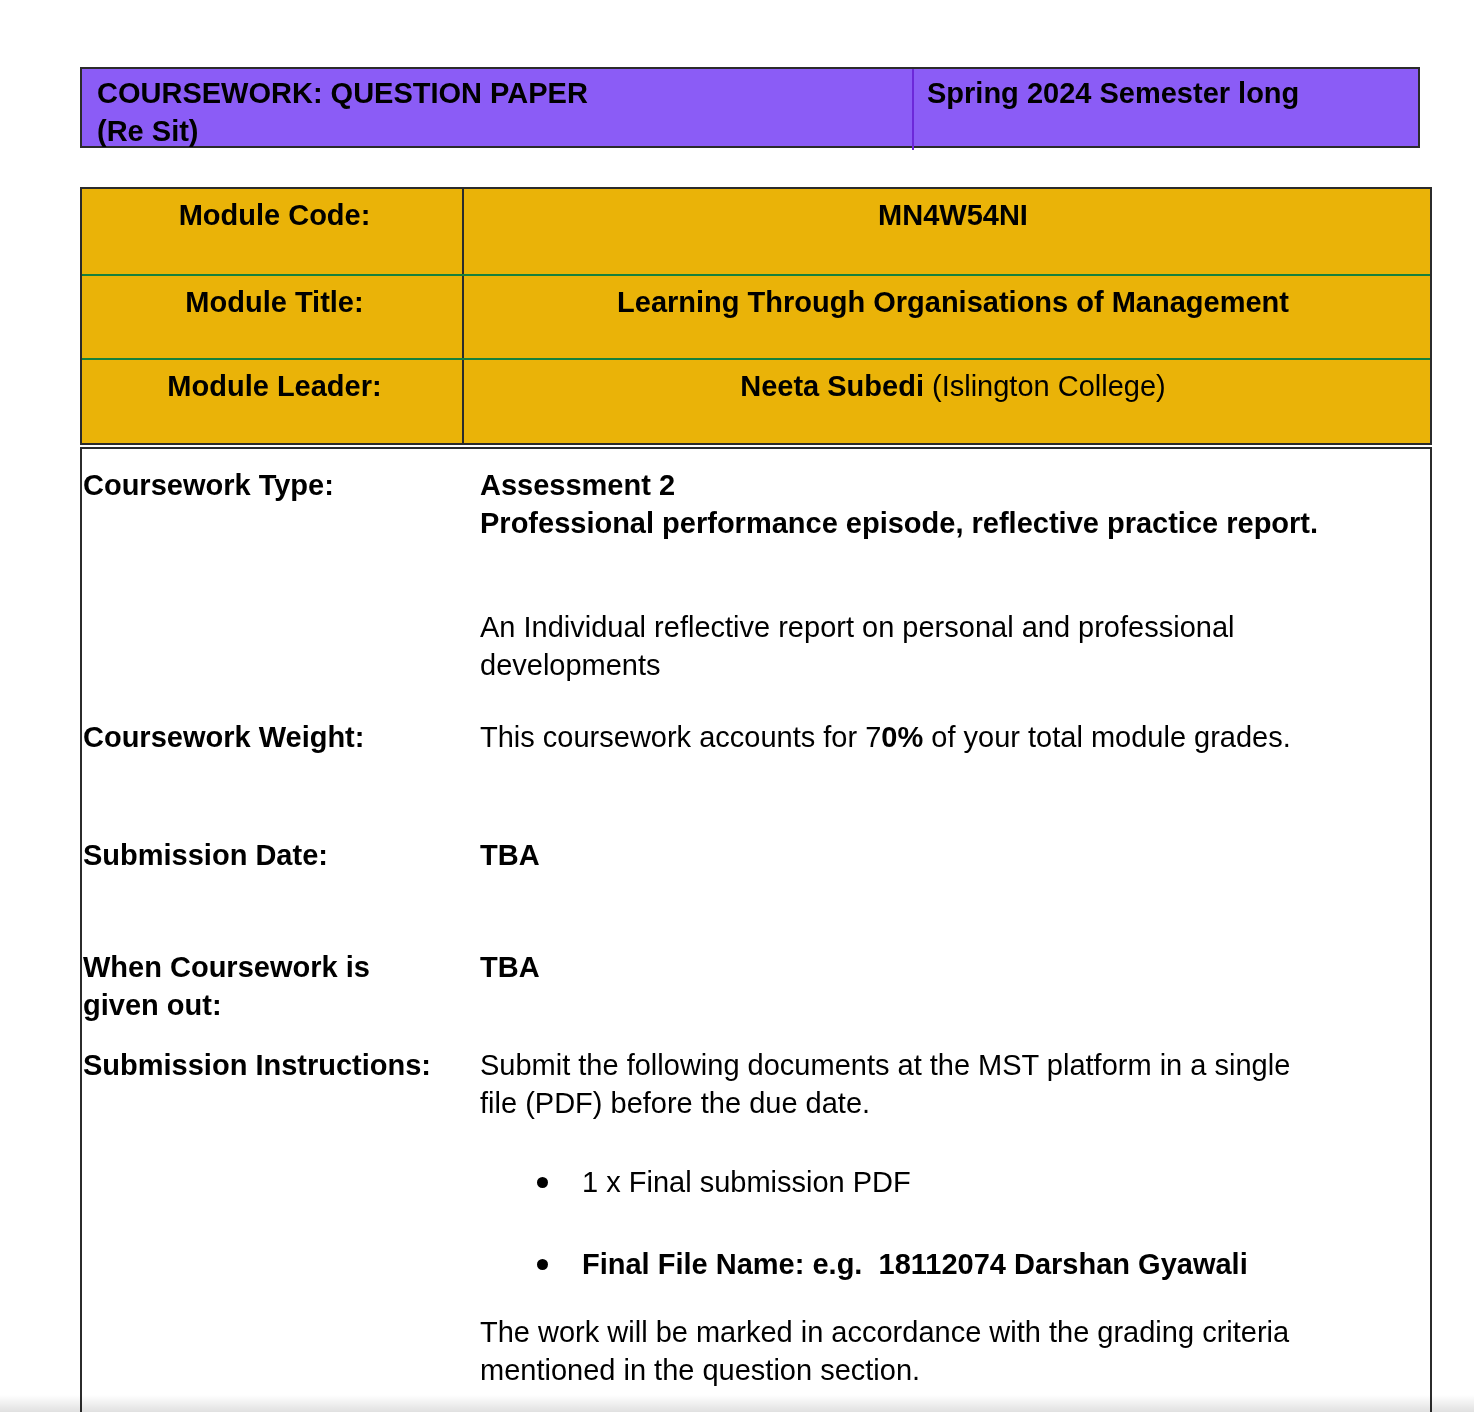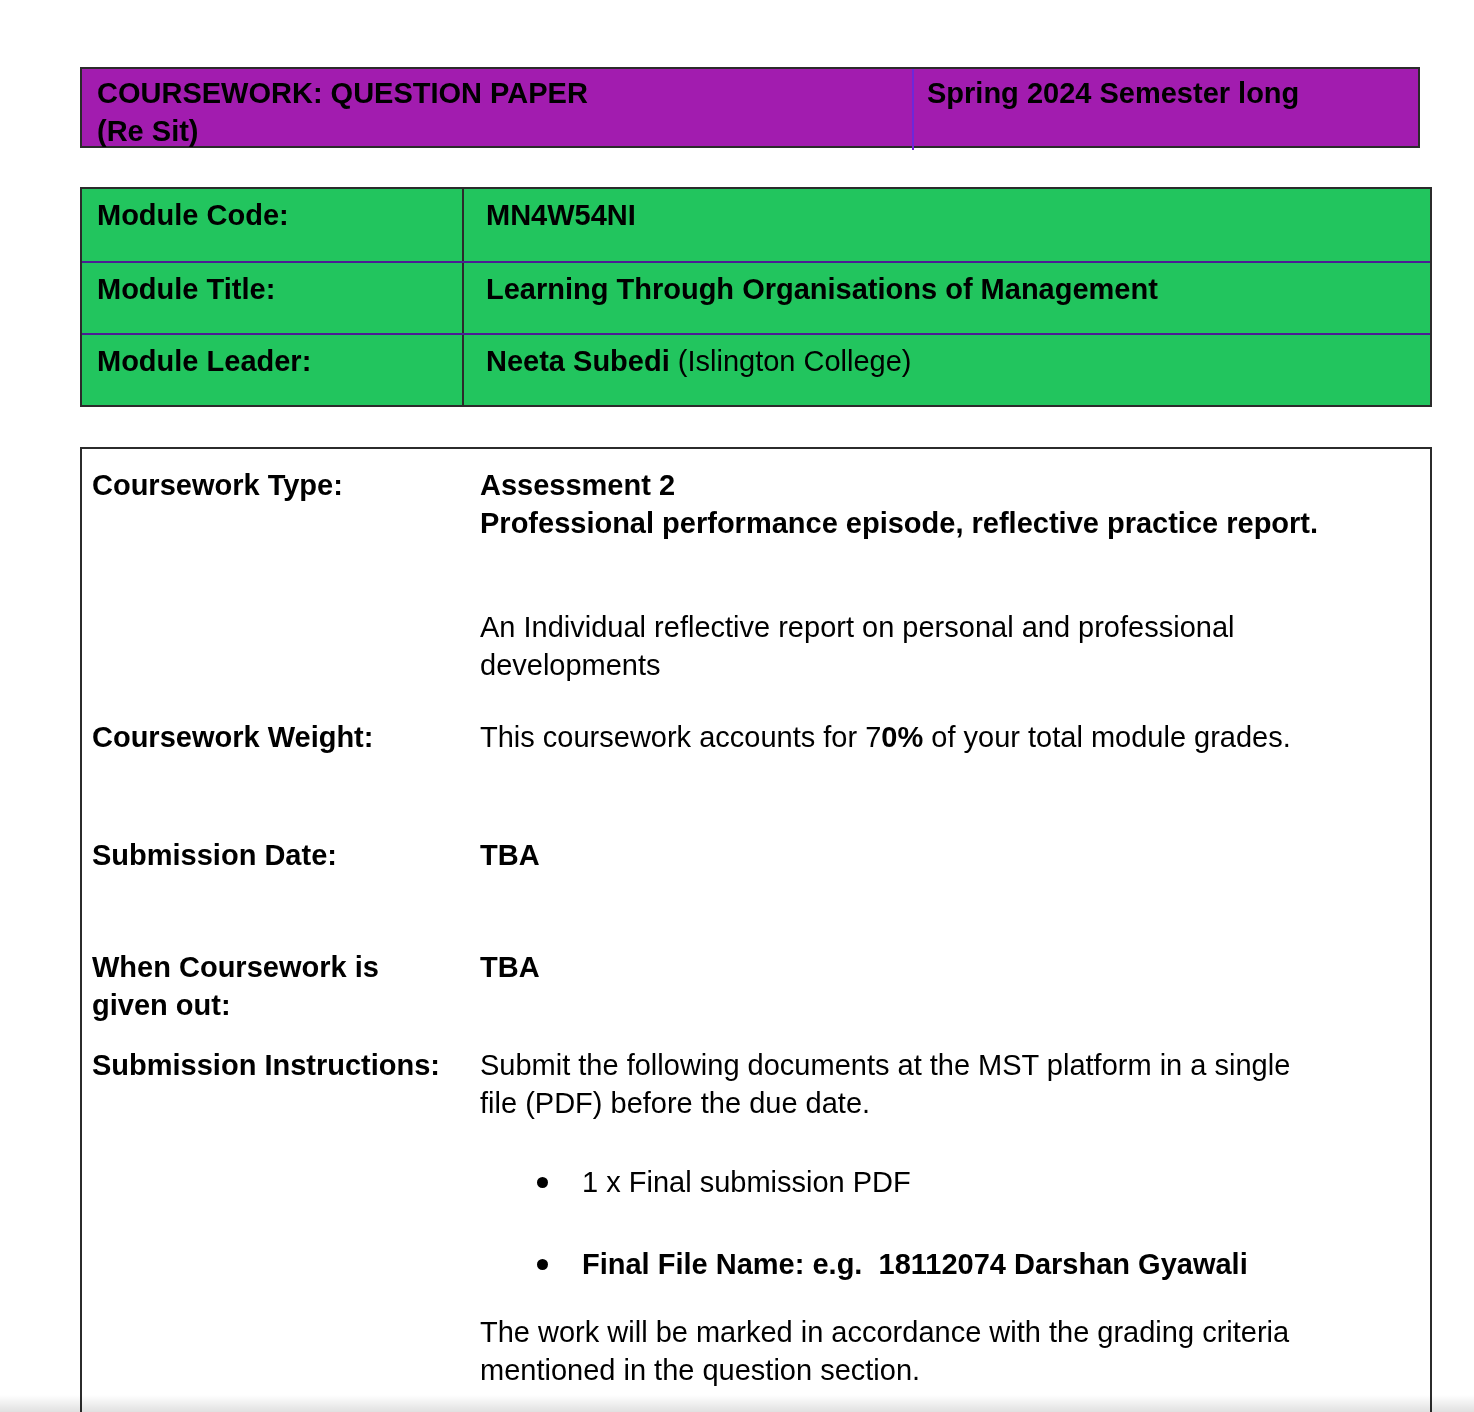--- a/index.html
+++ b/index.html
@@ -23,54 +23,55 @@
 
   
   .t1 {
     position: absolute;
     left: 80px; top: 67px;
     width: 1340px; height: 81px;
     box-sizing: border-box;
     border: 2px solid #2b2b2b;
     display: grid;
     grid-template-columns: 830px 1fr;
-    background: #a21caf;
+    background: #8b5cf6;
   }
   .t1-cell { padding: 5px 10px 0 15px; font-weight: bold; }
   .t1-cell.right { border-left: 2px solid #6d28d9; padding-left: 13px; }
 
   
   .t2 {
     position: absolute;
     left: 80px; top: 187px;
-    width: 1352px; height: 220px;
+    width: 1352px; height: 258px;
     box-sizing: border-box;
     border: 2px solid #2b2b2b;
     display: grid;
     grid-template-rows: 1fr 1fr 1fr;
-    background: #22c55e;
+    background: #eab308;
+    text-align: center;
   }
   .t2-row { display: grid; grid-template-columns: 380px 1fr; }
-  .t2-row + .t2-row { border-top: 2px solid #4c1d95; }
+  .t2-row + .t2-row { border-top: 2px solid #15803d; }
   .t2-label { padding: 7px 10px 0 15px; font-weight: bold; }
   .t2-value { border-left: 2px solid #2b2b2b; padding: 7px 10px 0 22px; }
 
   
   .t3 {
     position: absolute;
     left: 80px; top: 447px;
     width: 1352px; height: 985px;
     box-sizing: border-box;
     border: 2px solid #2b2b2b;
     border-bottom: none;
     padding-top: 17px;
     background: #fff;
   }
   .drow { display: grid; grid-template-columns: 380px 1fr; }
-  .dlabel { padding: 0 14px 0 10px; font-weight: bold; }
+  .dlabel { padding: 0 14px 0 1px; font-weight: bold; }
   .dvalue { padding: 0 6px 0 18px; }
   .desc { margin-top: 66px; }
   .mt-weight  { margin-top: 34px; }
   .mt-subdate { margin-top: 80px; }
   .mt-given   { margin-top: 74px; }
   .mt-instr   { margin-top: 22px; }
   .bullet-row { display: flex; align-items: flex-start; padding-left: 57px; }
   .mt-b1 { margin-top: 41px; }
   .mt-b2 { margin-top: 44px; }
   .dot {

